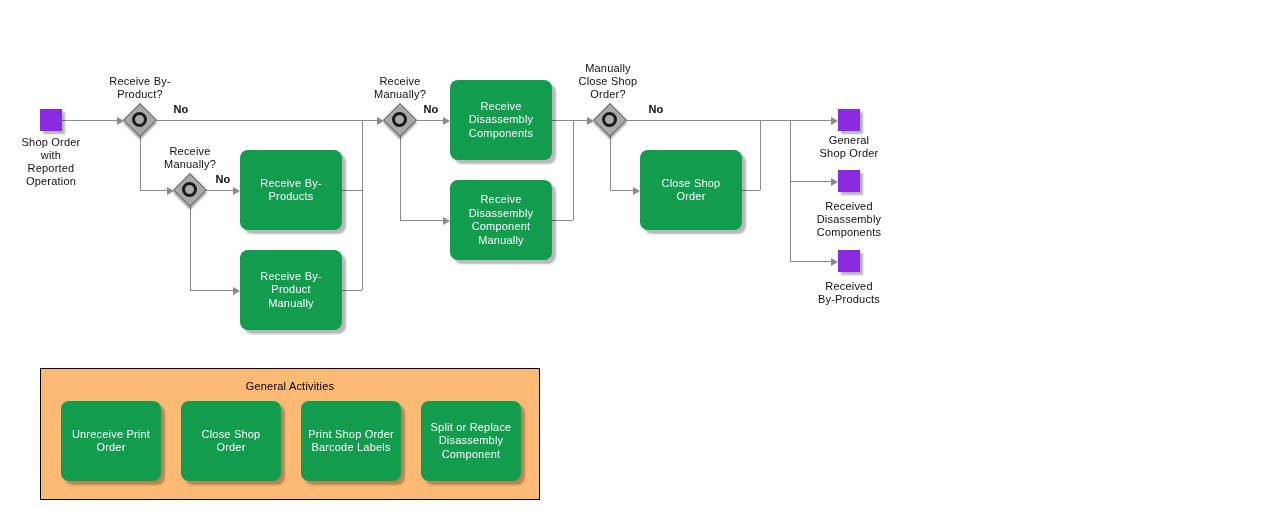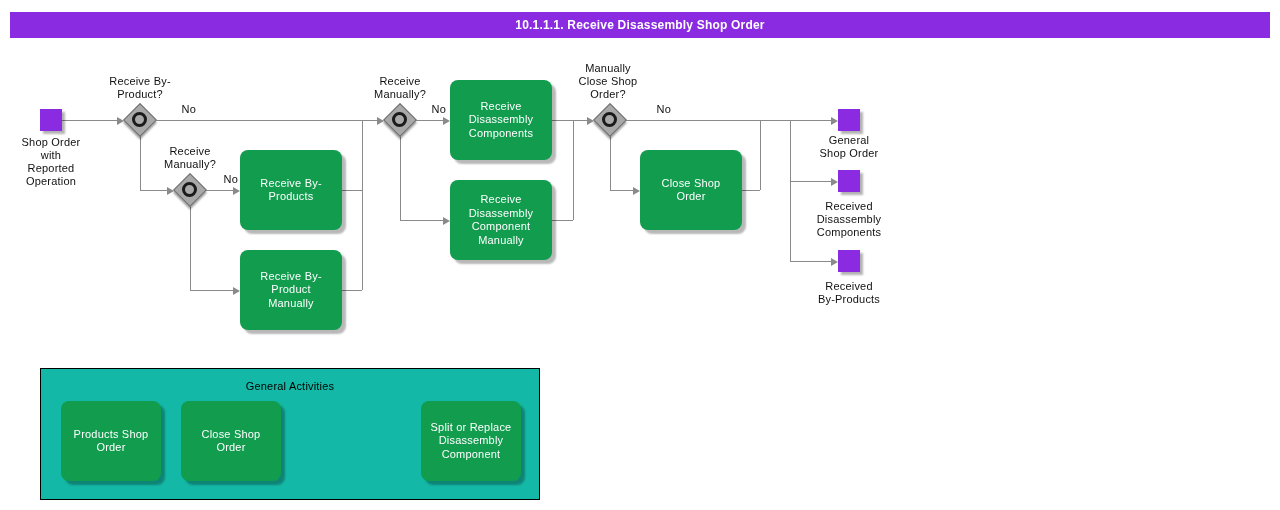--- a/index.html
+++ b/index.html
@@ -27,43 +27,40 @@
   .gw-diamond{
     position:absolute;left:4px;top:4px;width:22px;height:22px;
     background:#a9a9a9;border:1px solid #6e6e6e;transform:rotate(45deg);
     box-shadow:2px 2px 2px rgba(0,0,0,.35);
   }
   .gw-circle{
     position:absolute;left:8px;top:8px;width:15px;height:15px;border-radius:50%;
     border:3.5px solid #1b1b1b;box-sizing:border-box;
   }
   .lbl{position:absolute;text-align:center;line-height:13px;white-space:pre-line;color:#111;}
-  .lbl-left{text-align:right;}
+  .lbl-left{text-align:center;font-weight:bold;}
   .hl{position:absolute;height:1px;background:var(--line,#8a8a8a);}
   .vl{position:absolute;width:1px;background:var(--line,#8a8a8a);}
   .arr{
     position:absolute;width:0;height:0;
     border-top:4px solid transparent;border-bottom:4px solid transparent;
     border-left:7px solid var(--line,#8a8a8a);
   }
   .ga-panel{
     position:absolute;left:40px;top:368px;width:500px;height:132px;
-    border:1px solid #000;box-sizing:border-box;background:#14b8a6;
+    border:1px solid #000;box-sizing:border-box;background:#fdba74;
   }
   .ga-title{position:absolute;left:0;top:11px;width:100%;text-align:center;color:#000;}
   .ga-task{width:100px;height:80px;}
 </style>
 </head>
 <body>
 
 <div class="canvas">
 
-  <div class="titlebar">
-    <span>10.1.1.1. Receive Disassembly Shop Order</span>
-  </div>
 
   <div>
     <div class="hl" style="left:62px;top:120px;width:55px"></div>
     <div class="arr" style="left:117px;top:117px"></div>
 
     <div class="hl" style="left:156px;top:120px;width:221px"></div>
     <div class="arr" style="left:377px;top:117px"></div>
 
     <div class="vl" style="left:140px;top:136px;height:54px"></div>
     <div class="hl" style="left:140px;top:190px;width:27px"></div>
@@ -172,22 +169,24 @@
   <div class="lbl" style="left:789px;top:200px;width:120px">Received
 Disassembly
 Components</div>
 
   <div class="event" style="left:838px;top:250px"></div>
   <div class="lbl" style="left:799px;top:280px;width:100px">Received
 By-Products</div>
 
   <div class="ga-panel">
     <div class="ga-title">General Activities</div>
-    <div class="task ga-task" style="left:20px;top:32px">Products Shop
+    <div class="task ga-task" style="left:20px;top:32px">Unreceive Print
 Order</div>
     <div class="task ga-task" style="left:140px;top:32px">Close Shop
 Order</div>
+    <div class="task ga-task" style="left:260px;top:32px">Print Shop Order
+Barcode Labels</div>
     <div class="task ga-task" style="left:380px;top:32px">Split or Replace
 Disassembly
 Component</div>
   </div>
 
 </div>
 
 </body></html>

